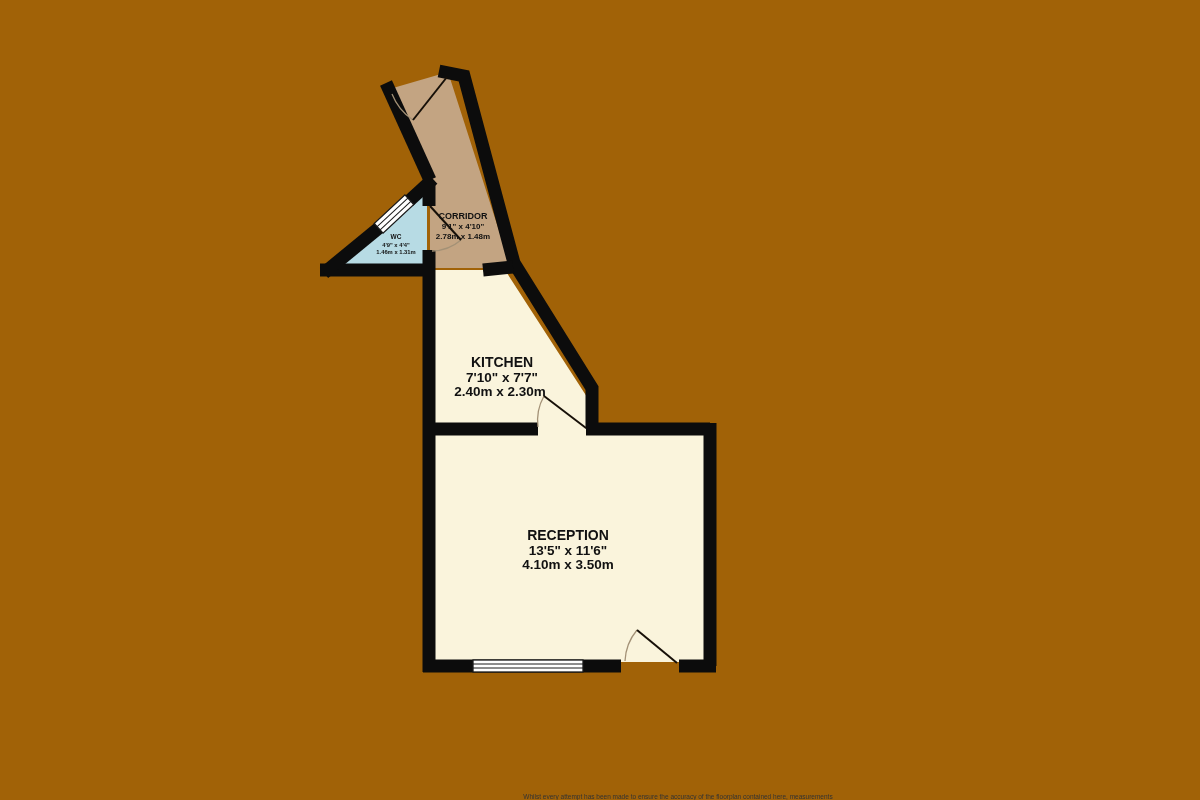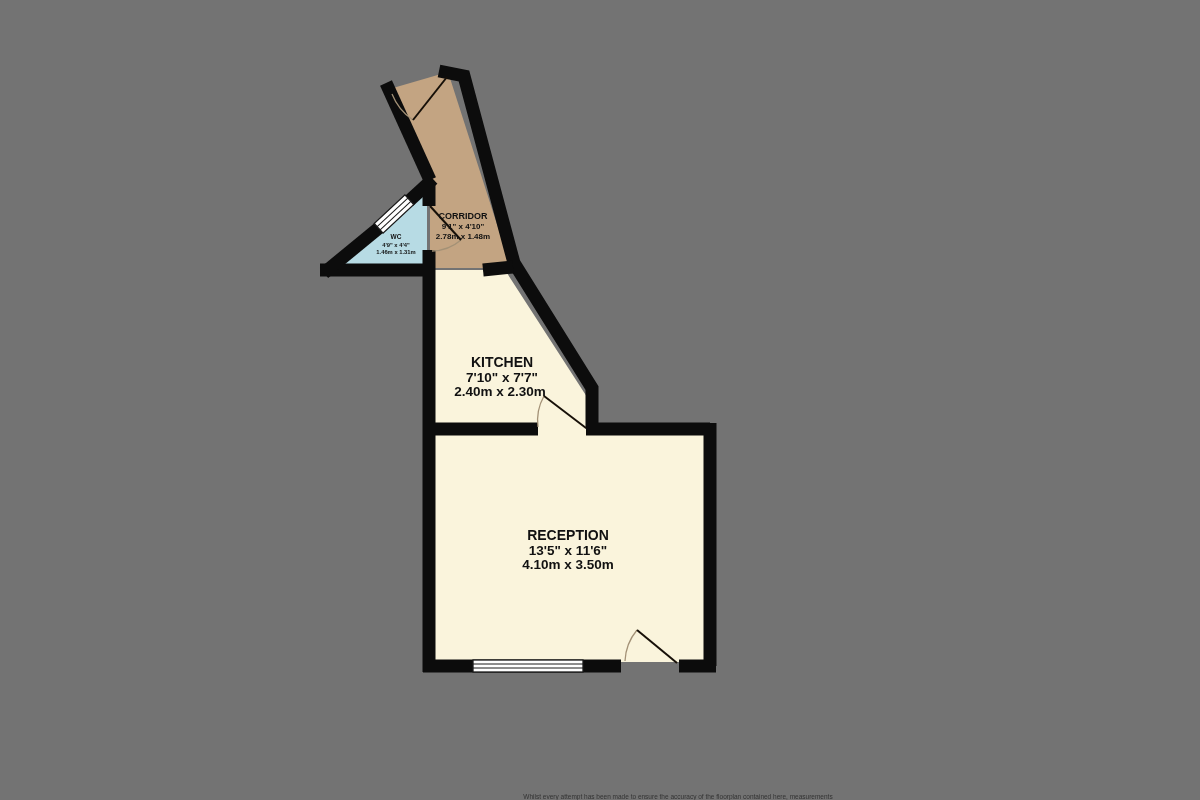--- a/index.html
+++ b/index.html
@@ -1,21 +1,21 @@
 <!DOCTYPE html>
 <html><head>
 <meta charset="utf-8">
 <style>
   html, body { margin: 0; padding: 0; background: #ffffff; }
   .page {
     position: relative;
     width: 1200px;
     height: 800px;
     overflow: hidden;
-    background: #737373;
+    background: #a16207;
     font-family: "Liberation Sans", sans-serif;
   }
   svg text { text-anchor: middle; fill: #111111; }
   .room-name-lg { font: bold 14px "Liberation Sans", sans-serif; }
   .room-dim-lg  { font: bold 13.5px "Liberation Sans", sans-serif; }
   .room-name-md { font: bold 9px "Liberation Sans", sans-serif; }
   .room-dim-md  { font: bold 8px "Liberation Sans", sans-serif; }
   .room-name-sm { font: bold 6.5px "Liberation Sans", sans-serif; }
   .room-dim-sm  { font: bold 5.8px "Liberation Sans", sans-serif; }
   .disclaimer   { font: 6.5px "Liberation Sans", sans-serif; fill: #333333; }

